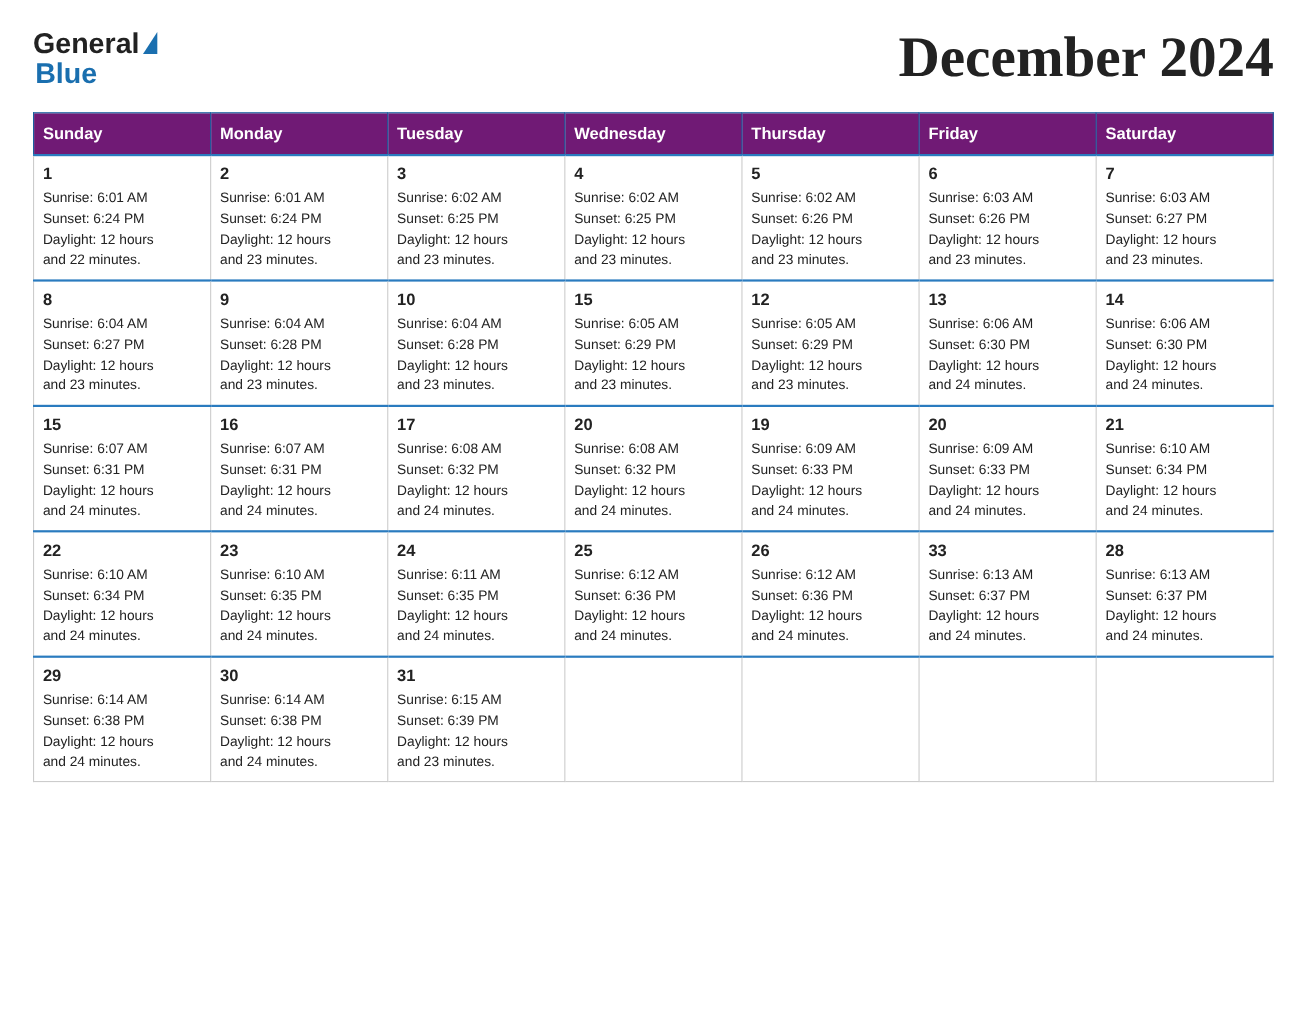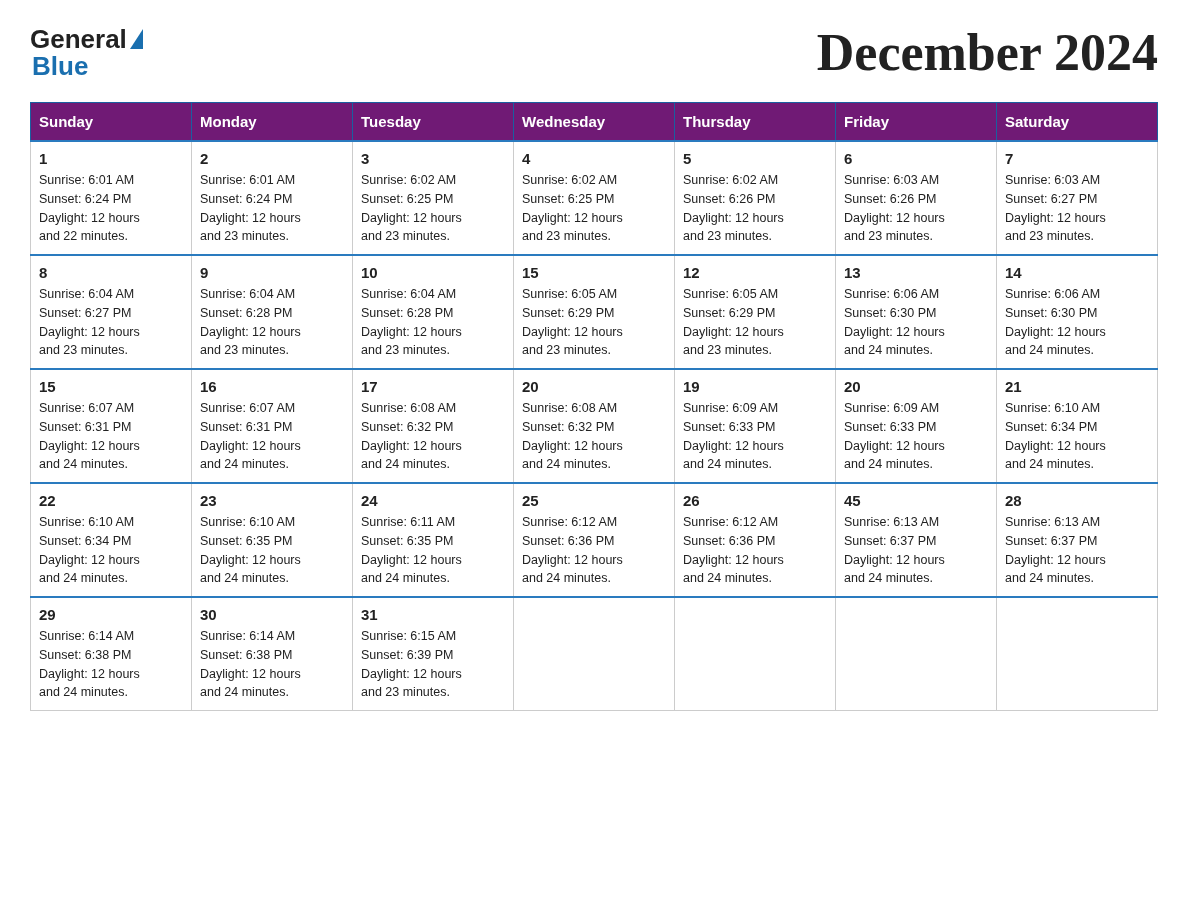--- a/index.html
+++ b/index.html
@@ -368,21 +368,21 @@
         <td>
         <span class="day-num">26</span>
         <div class="day-info">
           Sunrise: 6:12 AM<br>
           Sunset: 6:36 PM<br>
           Daylight: 12 hours<br>
           and 24 minutes.
         </div>
       </td>
         <td>
-        <span class="day-num">45</span>
+        <span class="day-num">33</span>
         <div class="day-info">
           Sunrise: 6:13 AM<br>
           Sunset: 6:37 PM<br>
           Daylight: 12 hours<br>
           and 24 minutes.
         </div>
       </td>
         <td>
         <span class="day-num">28</span>
         <div class="day-info">

